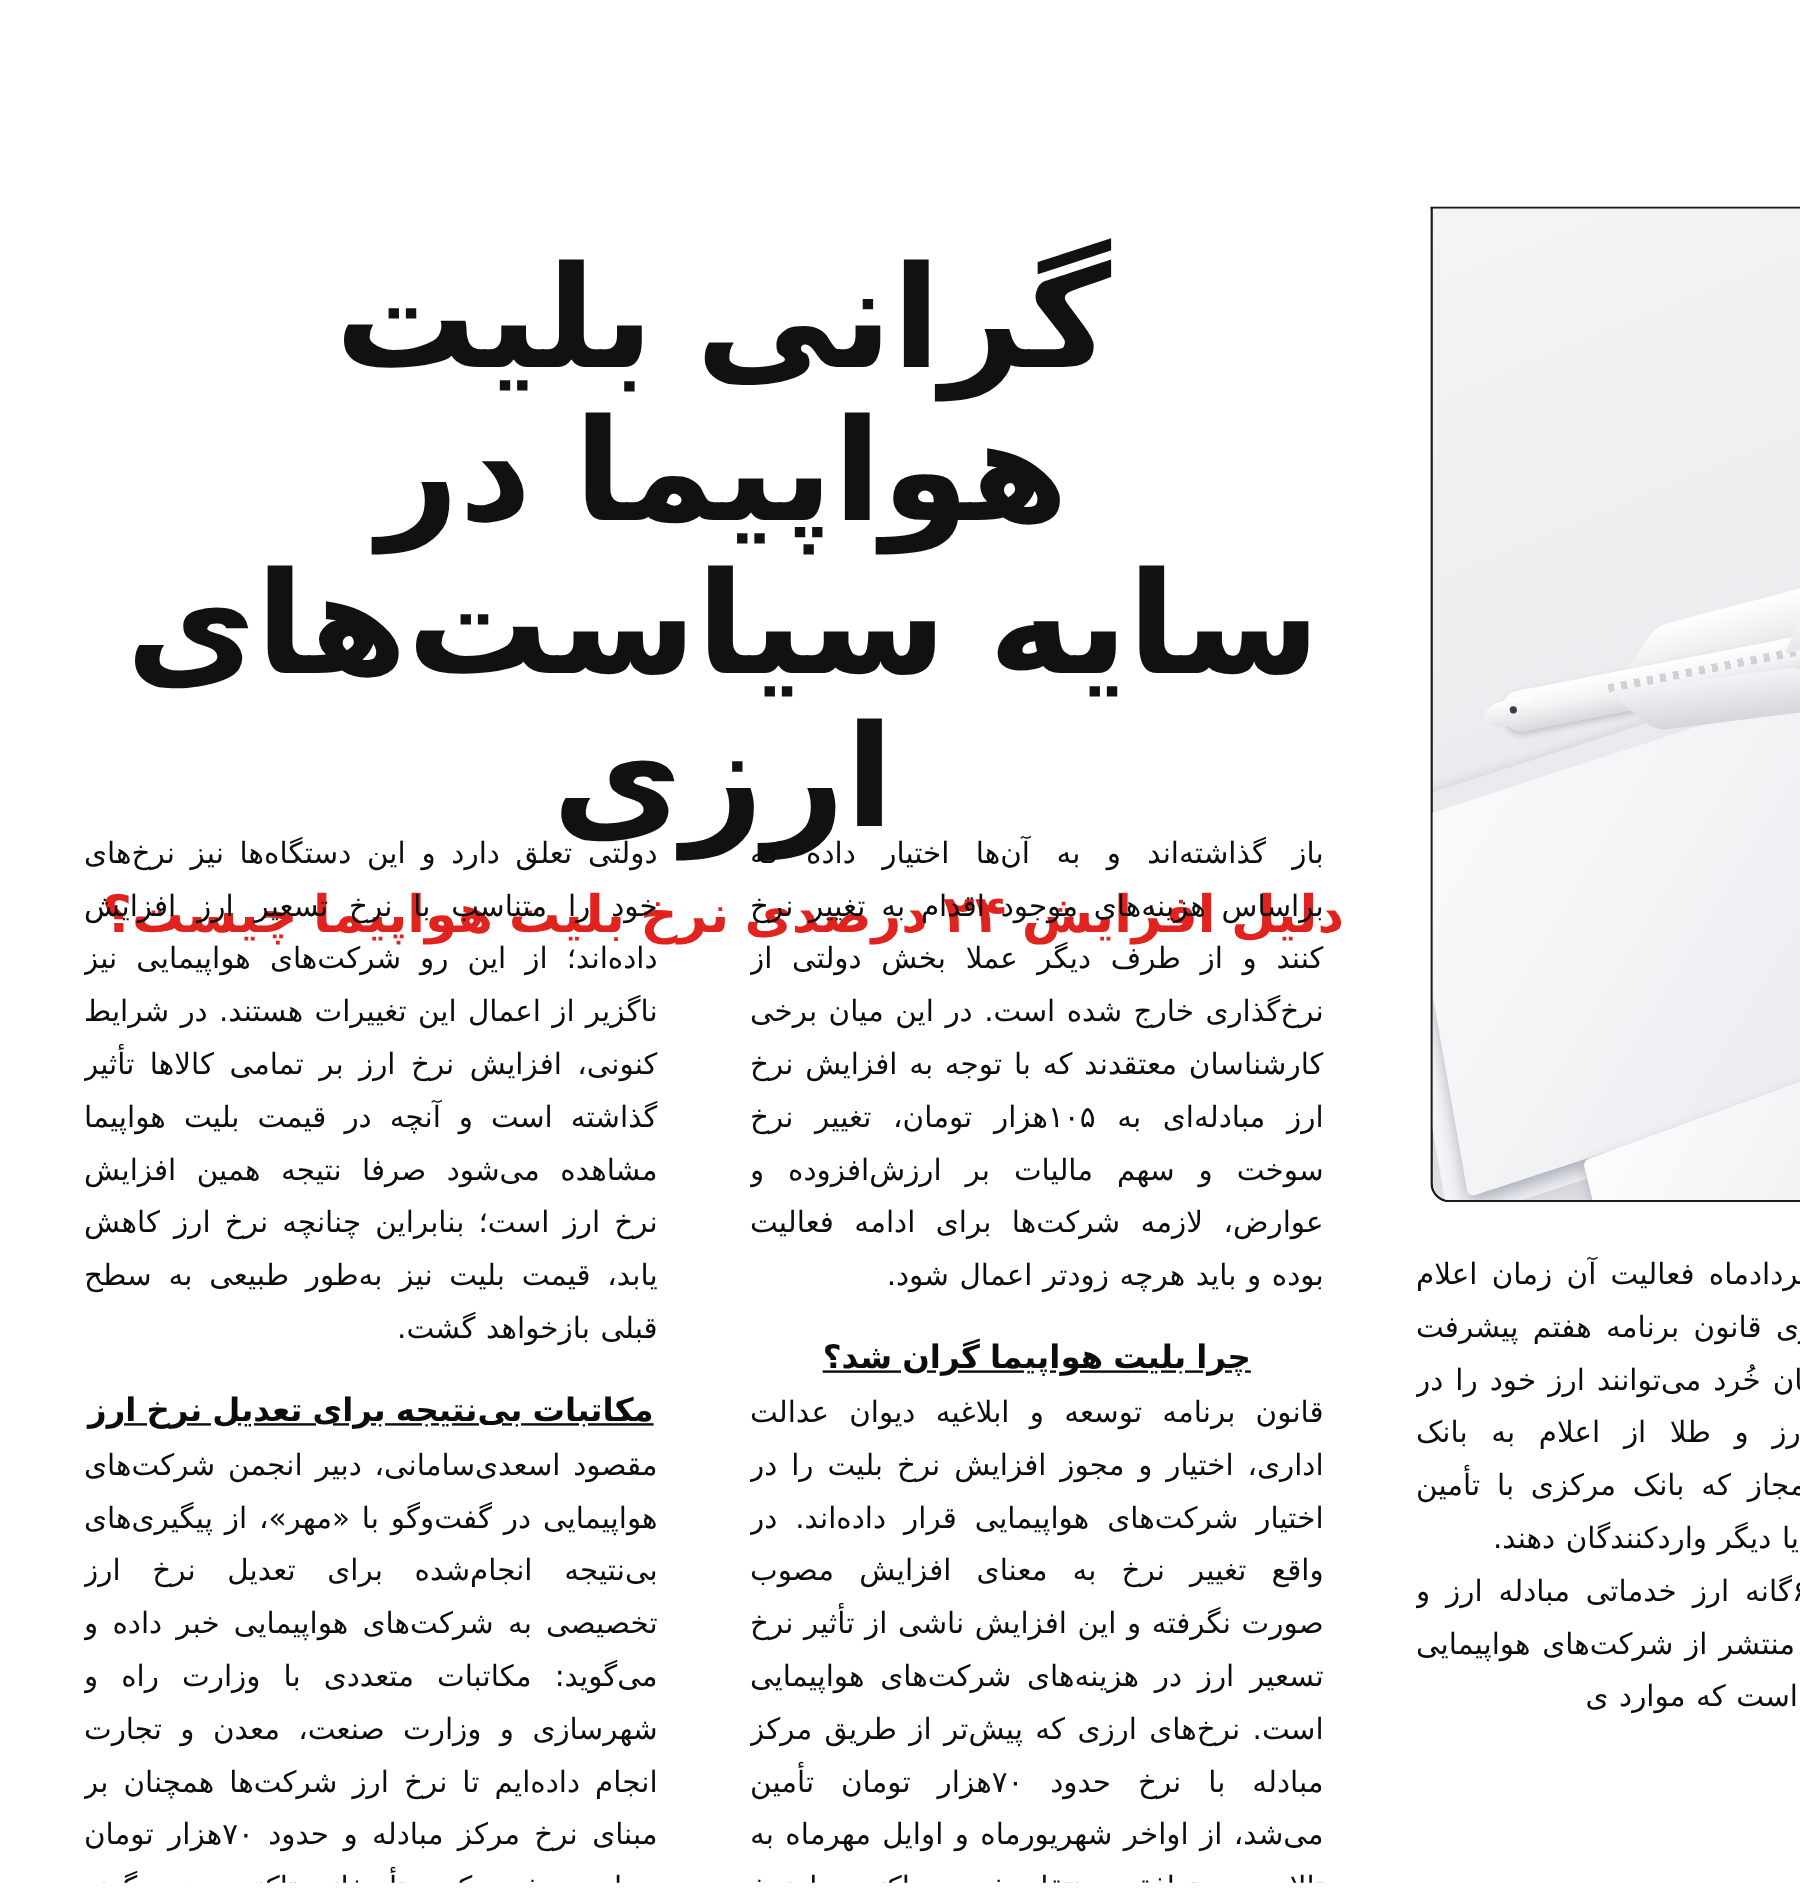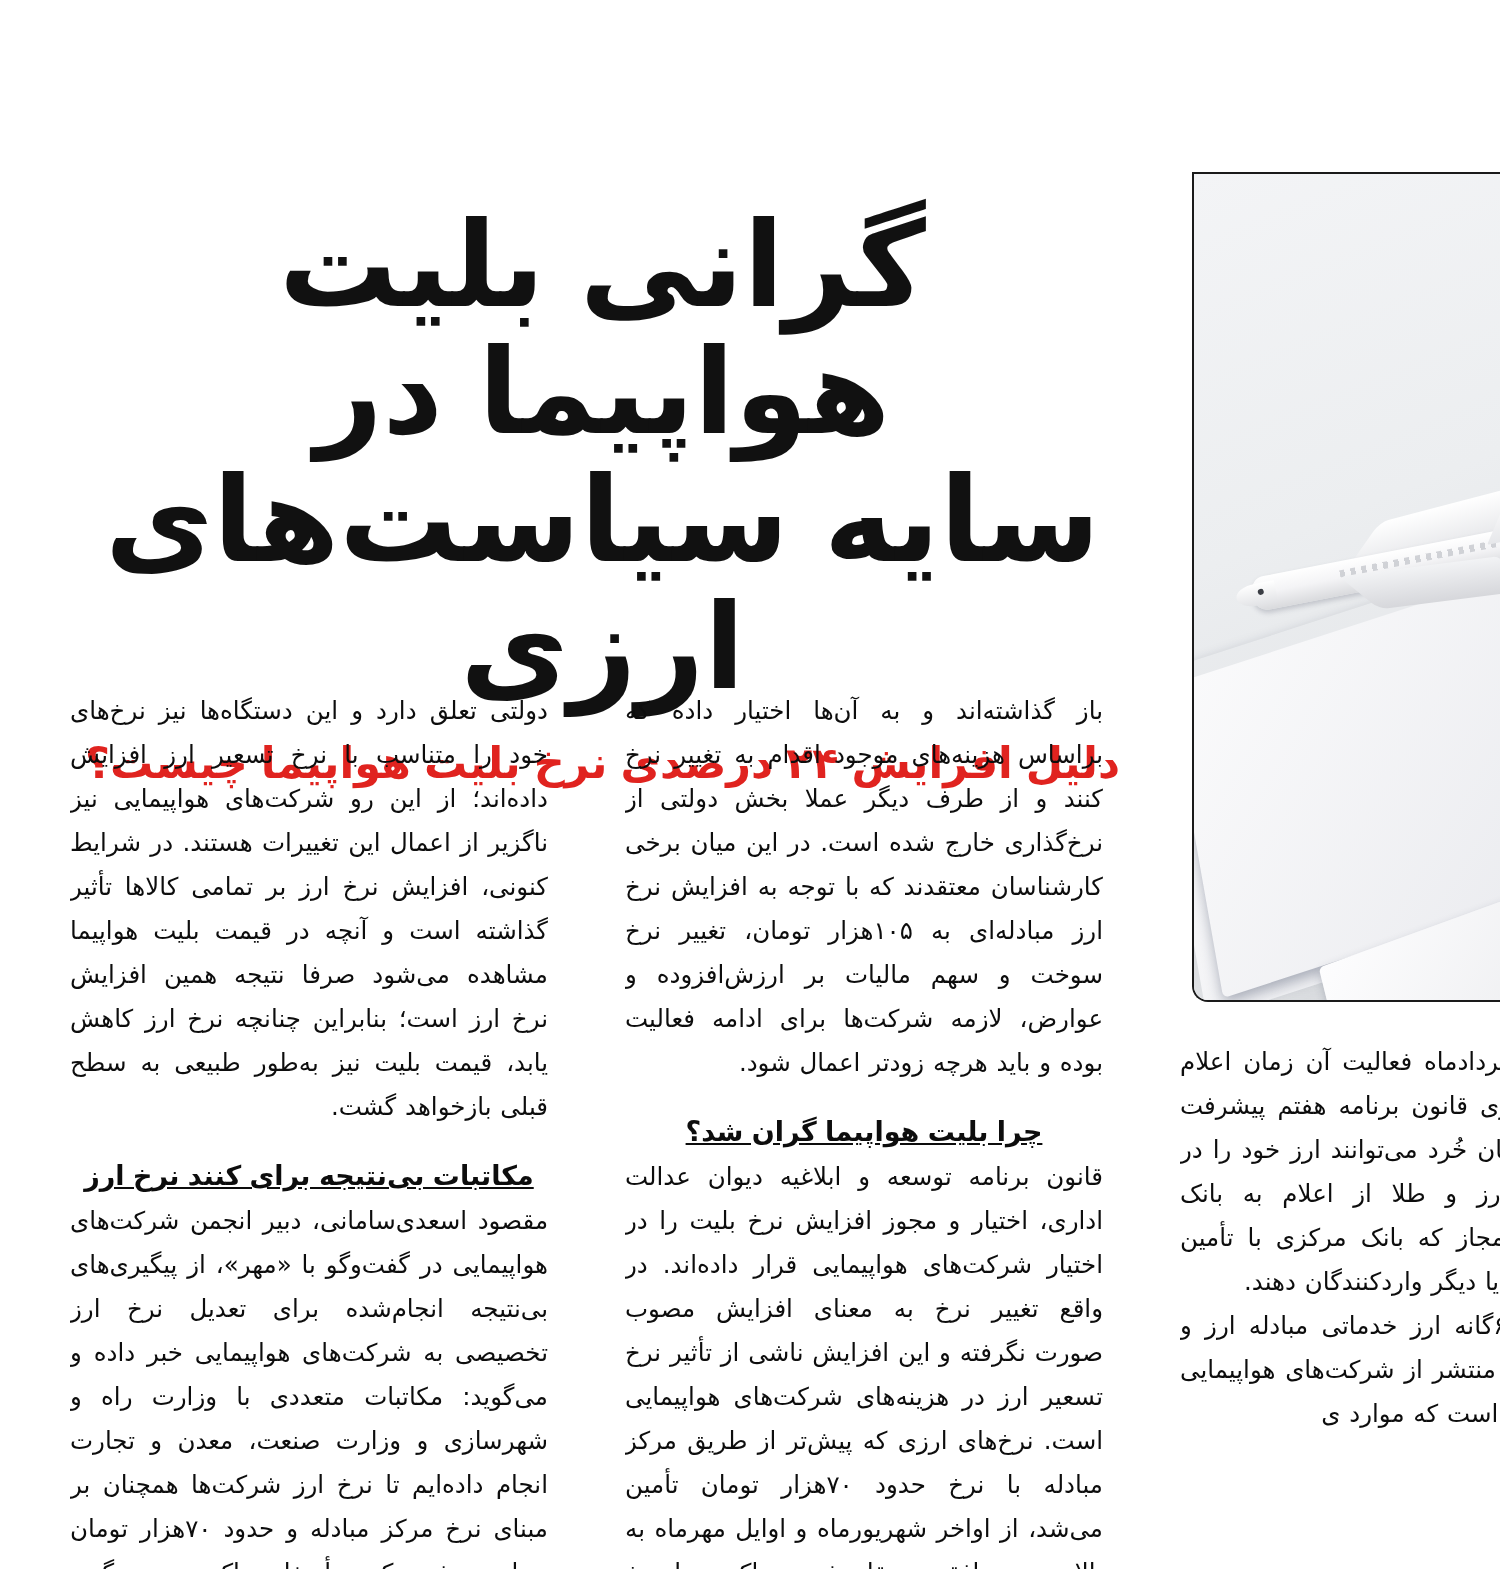--- a/index.html
+++ b/index.html
@@ -220,21 +220,21 @@
         <div class="nose"></div>
         <div class="dot"></div>
         <div class="wing-front"></div>
         <div class="tail"></div>
       </div>
     </div>
   </div>
 
   <div class="col" id="col-left">
     <p>دولتی تعلق دارد و این دستگاه‌ها نیز نرخ‌های خود را متناسب با نرخ تسعیر ارز افزایش داده‌اند؛ از این رو شرکت‌های هواپیمایی نیز ناگزیر از اعمال این تغییرات هستند. در شرایط کنونی، افزایش نرخ ارز بر تمامی کالاها تأثیر گذاشته است و آنچه در قیمت بلیت هواپیما مشاهده می‌شود صرفا نتیجه همین افزایش نرخ ارز است؛ بنابراین چنانچه نرخ ارز کاهش یابد، قیمت بلیت نیز به‌طور طبیعی به سطح قبلی بازخواهد گشت.</p>
-    <div class="sec-head">مکاتبات بی‌نتیجه برای کنند نرخ ارز</div>
+    <div class="sec-head">مکاتبات بی‌نتیجه برای تعدیل نرخ ارز</div>
     <p>مقصود اسعدی‌سامانی، دبیر انجمن شرکت‌های هواپیمایی در گفت‌وگو با «مهر»، از پیگیری‌های بی‌نتیجه انجام‌شده برای تعدیل نرخ ارز تخصیصی به شرکت‌های هواپیمایی خبر داده و می‌گوید: مکاتبات متعددی با وزارت راه و شهرسازی و وزارت صنعت، معدن و تجارت انجام داده‌ایم تا نرخ ارز شرکت‌ها همچنان بر مبنای نرخ مرکز مبادله و حدود ۷۰هزار تومان محاسبه شود که متأسفانه تاکنون هیچ گونه توجهی به این موضوع نشده است.</p>
 
   </div>
 
   <div class="col" id="col-mid">
     <p>باز گذاشته‌اند و به آن‌ها اختیار داده که براساس هزینه‌های موجود اقدام به تغییر نرخ کنند و از طرف دیگر عملا بخش دولتی از نرخ‌گذاری خارج شده است. در این میان برخی کارشناسان معتقدند که با توجه به افزایش نرخ ارز مبادله‌ای به ۱۰۵هزار تومان، تغییر نرخ سوخت و سهم مالیات بر ارزش‌افزوده و عوارض، لازمه شرکت‌ها برای ادامه فعالیت بوده و باید هرچه زودتر اعمال شود.</p>
     <div class="sec-head">چرا بلیت هواپیما گران شد؟</div>
     <p>قانون برنامه توسعه و ابلاغیه دیوان عدالت اداری، اختیار و مجوز افزایش نرخ بلیت را در اختیار شرکت‌های هواپیمایی قرار داده‌اند. در واقع تغییر نرخ به معنای افزایش مصوب صورت نگرفته و این افزایش ناشی از تأثیر نرخ تسعیر ارز در هزینه‌های شرکت‌های هواپیمایی است. نرخ‌های ارزی که پیش‌تر از طریق مرکز مبادله با نرخ حدود ۷۰هزار تومان تأمین می‌شد، از اواخر شهریورماه و اوایل مهرماه به تالار دوم توافقی منتقل شده و اکنون با نرخ حدود ۱۰۵هزار تومان عرضه می‌شود.</p>
 
   </div>

